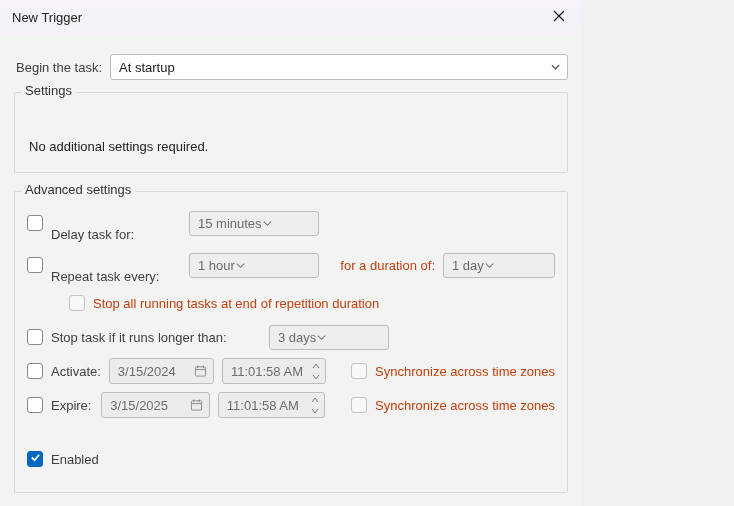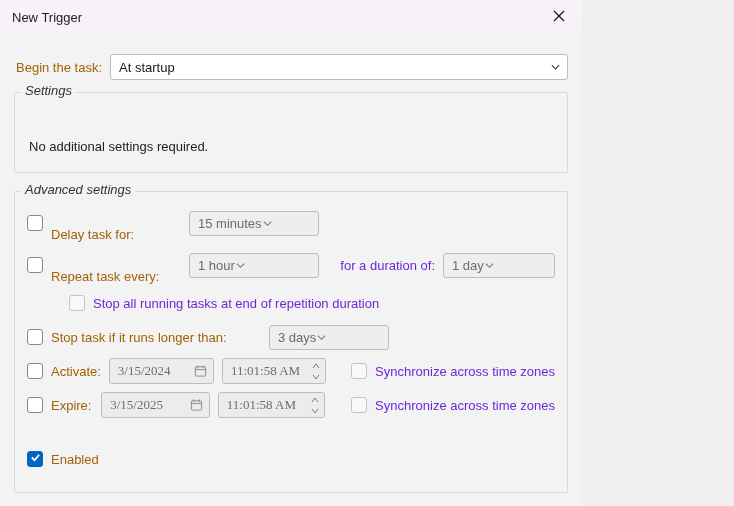--- a/index.html
+++ b/index.html
@@ -71,21 +71,20 @@
     position: relative;
   }
   .fieldset.advanced { flex: 1; }
   .fieldset-legend {
     position: absolute;
     top: -10px; left: 6px;
     background: #f3f3f3;
     padding: 0 4px;
     font-size: 13px;
     color: #333;
-    font-style: italic;
   }
   .settings-note {
     font-size: 13px;
     color: #222;
     padding: 6px 2px 4px 2px;
     margin-top: 28px;
   }
   .adv-row {
     display: flex; align-items: center;
     gap: 8px;
@@ -99,22 +98,22 @@
     background: #fff;
     display: flex; align-items: center; justify-content: center;
     flex: none;
   }
   .checkbox.disabled { border-color: #c4c4c4; background:#f8f8f8;}
   .checkbox.checked {
     background: #0067c0;
     border-color: #0067c0;
   }
   .checkbox.checked svg { width: 11px; height: 11px; }
-  .label { font-size: 13px; color: #a16207; white-space: nowrap; }
-  .label.disabled { color: #6d28d9; }
+  .label { font-size: 13px; color: #404040; white-space: nowrap; }
+  .label.disabled { color: #c2410c; }
   .combo {
     position: relative;
     height: 25px;
     border: 1px solid #bdbdbd;
     border-radius: 3px;
     background: #eeeeee;
     display: flex; align-items: center;
     padding: 0 24px 0 8px;
     font-size: 13px;
     color: #6b6b6b;
@@ -125,21 +124,20 @@
   .datebox, .timebox {
     position: relative;
     height: 26px;
     border: 1px solid #bdbdbd;
     border-radius: 3px;
     background: #ececec;
     display: flex; align-items: center;
     padding: 0 24px 0 8px;
     font-size: 13px;
     color: #6d6d6d;
-    font-family: Liberation Serif, serif;
   }
   .datebox { width: 140px; }
   .timebox { width: 140px; padding-right: 20px; }
   .dateicon { position: absolute; right: 6px; top: 50%; transform: translateY(-50%); }
   .dateicon svg { width: 13px; height: 13px; display:block; }
   .spin {
     position: absolute; right: 2px; top: 1px; bottom: 1px;
     width: 14px;
     display: flex; flex-direction: column;
   }

